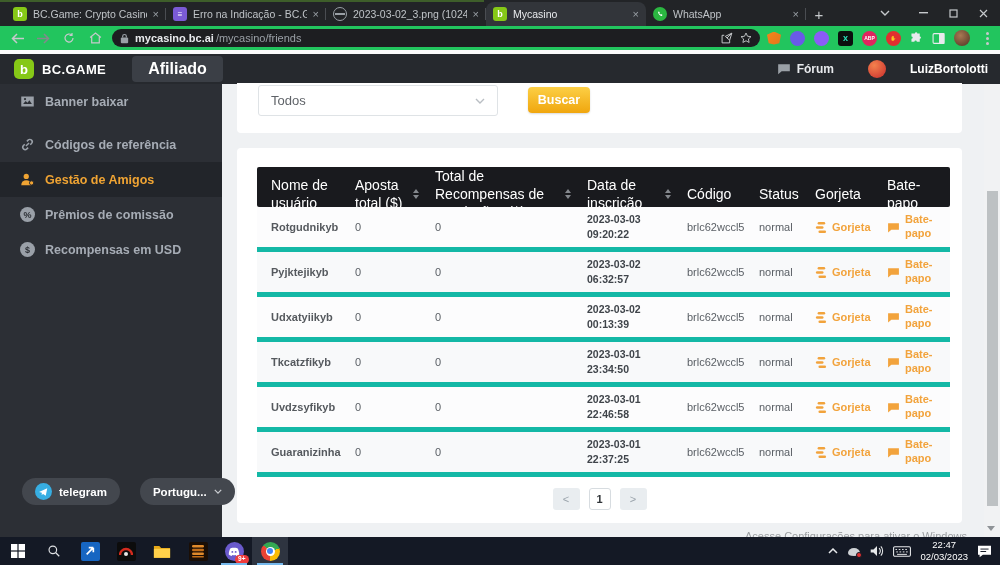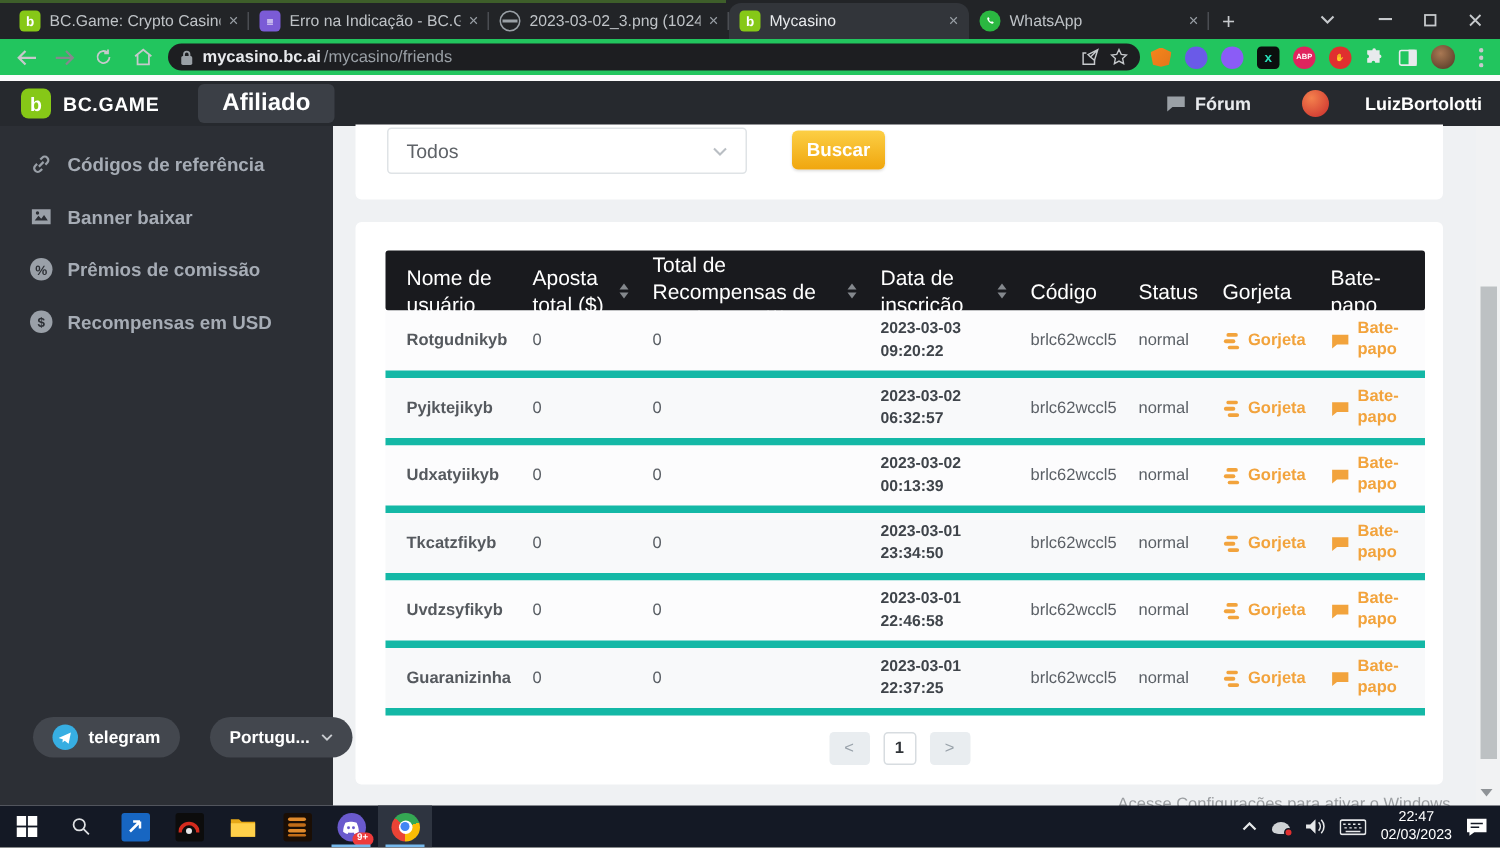--- a/index.html
+++ b/index.html
@@ -229,32 +229,40 @@
               <path d="M2 2h20v12H8l-6 5z"></path>
             </svg>
           <span>Fórum</span>
         </div>
         <span class="hav"></span>
         <span class="huser">LuizBortolotti</span>
       </div>
     </div>
 
     <div class="sidebar">
-      <div class="sitem first">
-        <svg width="15" height="15" viewBox="0 0 24 24" fill="none" stroke="#9aa0a8" stroke-width="2.4">
-            <path d="M9.5 14.5l5-5M11 7l2-2a3.8 3.8 0 015.4 5.4l-2 2M13 17l-2 2a3.8 3.8 0 01-5.4-5.4l2-2"></path>
-          </svg>
-        <span>Códigos de referência</span>
-      </div>
       <div class="sitem">
         <svg width="15" height="15" viewBox="0 0 24 24" fill="#9aa0a8">
             <path d="M2 4h20v16H2zM5 16l4-5 3 3 3-4 4 6z" fill-rule="evenodd"></path>
             <circle cx="8" cy="8" r="1.8" fill="#2c2f35"></circle>
           </svg>
         <span>Banner baixar</span>
+      </div>
+      <div class="sitem first">
+        <svg width="15" height="15" viewBox="0 0 24 24" fill="none" stroke="#9aa0a8" stroke-width="2.4">
+            <path d="M9.5 14.5l5-5M11 7l2-2a3.8 3.8 0 015.4 5.4l-2 2M13 17l-2 2a3.8 3.8 0 01-5.4-5.4l2-2"></path>
+          </svg>
+        <span>Códigos de referência</span>
+      </div>
+      <div class="sitem active">
+        <svg width="15" height="15" viewBox="0 0 24 24" fill="#f0a433">
+            <circle cx="10" cy="7" r="4.2"></circle>
+            <path d="M2 21a8 8 0 0116 0z"></path>
+            <circle cx="18.5" cy="17.5" r="3.4" stroke="#22252a" stroke-width="1.4"></circle>
+          </svg>
+        <span>Gestão de Amigos</span>
       </div>
       <div class="sitem">
         <span class="cicon">%</span>
         <span>Prêmios de comissão</span>
       </div>
       <div class="sitem">
         <span class="cicon">$</span>
         <span>Recompensas em USD</span>
       </div>
       <div class="sbottom">

